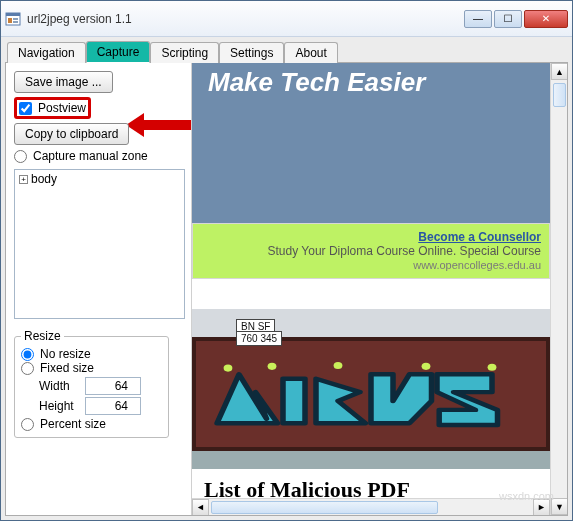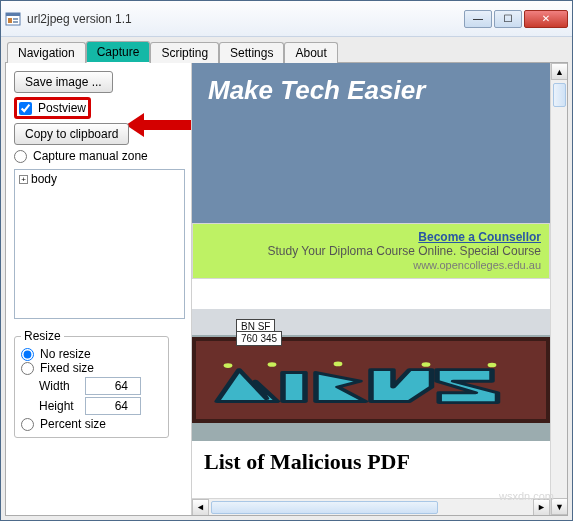--- a/index.html
+++ b/index.html
@@ -32,26 +32,26 @@
   .whrow label { width: 38px; }
   .txtbox { width: 56px; border: 1px solid #a6b7c9; padding: 1px 12px; text-align: right; font-size: 12px; }
   .rightpane { flex: 1; position: relative; background: #f5f5f5; border-left: 1px solid #d0d0d0; overflow: hidden; }
   .scroll-v { position: absolute; top: 0; right: 0; bottom: 0; width: 17px; background: #f0f0f0; border-left: 1px solid #d6d6d6; }
   .scroll-h { position: absolute; left: 0; right: 17px; bottom: 0; height: 17px; background: #f0f0f0; border-top: 1px solid #d6d6d6; display:flex; align-items:center; }
   .sb-btn { width: 17px; height: 17px; background: linear-gradient(#fefefe,#e0e0e0); border: 1px solid #c0c0c0; display:flex; align-items:center; justify-content:center; font-size:9px; }
   .sb-track-h { flex:1; height:17px; display:flex; align-items:center; }
   .sb-thumb-h { width:70%; height:13px; margin:0 2px; background: linear-gradient(#eaf2fb,#cfe2f6); border:1px solid #a9c7e6; border-radius:2px; }
   .sb-thumb-v { position:absolute; top:20px; left:2px; width:13px; height:24px; background: linear-gradient(90deg,#eaf2fb,#cfe2f6); border:1px solid #a9c7e6; border-radius:2px; }
   .capture-view { position:absolute; top:0; left:0; right:17px; bottom:17px; background:#fff; overflow:hidden; }
-  .banner { height:160px; background:#6f8cac; color:#fff; display:flex; padding:12px 0 0 16px; }
+  .banner { height:160px; background:#6f8cac; color:#fff; display:flex; padding:4px 0 0 16px; }
   .banner h1 { margin:0; font-size:26px; font-weight:bold; font-style:italic; font-family: "Segoe UI", Helvetica, sans-serif; }
   .adbox { border:1px solid #d7d7d7; background:#bef264; padding:6px 8px; text-align:right; font-size:12px; color:#555; }
   .adbox a { color:#2957a4; font-weight:bold; text-decoration:underline; }
   .adbox .sub { font-size:11px; color:#7a7a7a; }
-  .train { margin-top:30px; height:132px; background: linear-gradient(#d6dadf 0%, #d6dadf 20%, #9bacaf 20%, #9bacaf 100%); position:relative; overflow:hidden; }
+  .train { margin-top:30px; height:160px; background: linear-gradient(#d6dadf 0%, #d6dadf 20%, #9bacaf 20%, #9bacaf 100%); position:relative; overflow:hidden; }
   .boxcar { position:absolute; left:0; right:0; top:28px; bottom:18px; background:#6a2f2a; border:4px solid #3b1c18; display:flex; align-items:flex-end; }
   .boxcar .plate { position:absolute; top:-22px; left:40px; background:#fff; color:#111; font-size:10px; padding:1px 4px; border:1px solid #444; }
   .boxcar .plate2 { left:40px; top:-10px; }
   .graffiti { position:absolute; left:10px; right:10px; bottom:6px; top:20px; }
   .graffiti svg { width:100%; height:100%; }
   .article-title { font-family: Georgia, serif; font-size:22px; font-weight:bold; padding:8px 0 0 12px; white-space:nowrap; overflow:hidden; }
   .red-arrow { position:absolute; left:120px; top:48px; pointer-events:none; }
   .red-arrow svg { width:80px; height:28px; }
   .watermark { position:absolute; right:18px; bottom:18px; font-size:11px; color:#d9d9d9; pointer-events:none; font-family: Arial, sans-serif; }
 </style>

